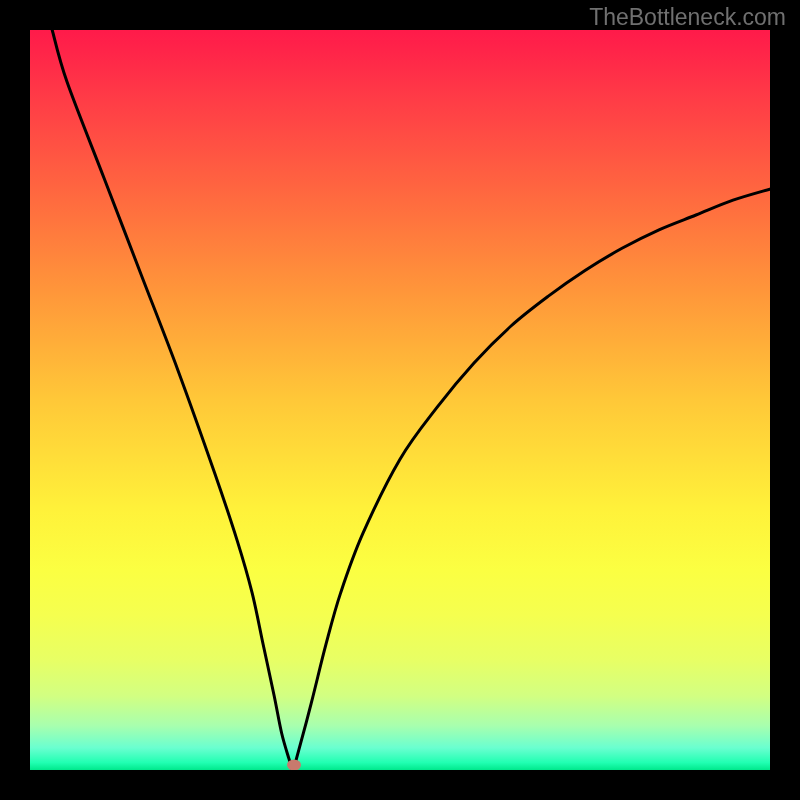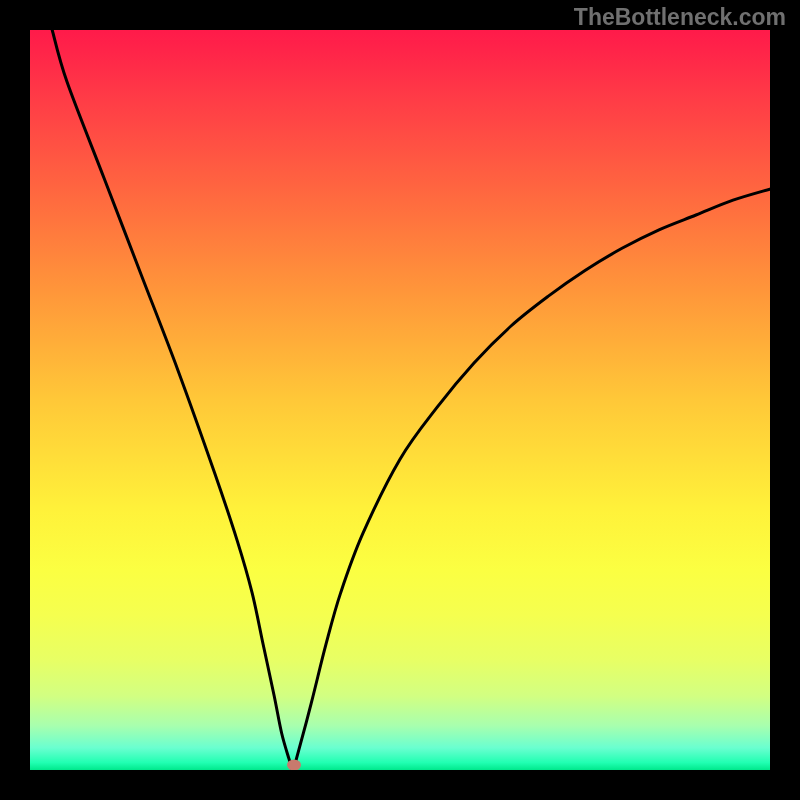--- a/index.html
+++ b/index.html
@@ -16,21 +16,21 @@
     width: 800px;
     height: 800px;
     background: #000;
   }
   .watermark {
     position: absolute;
     top: 4px;
     right: 14px;
     color: #707070;
     font-size: 23px;
-    font-weight: 700;
+    font-weight: 400;
     letter-spacing: 0px;
     z-index: 10;
   }
   .plot-area {
     position: absolute;
     left: 30px;
     top: 30px;
     width: 740px;
     height: 740px;
     background: linear-gradient(to bottom,

